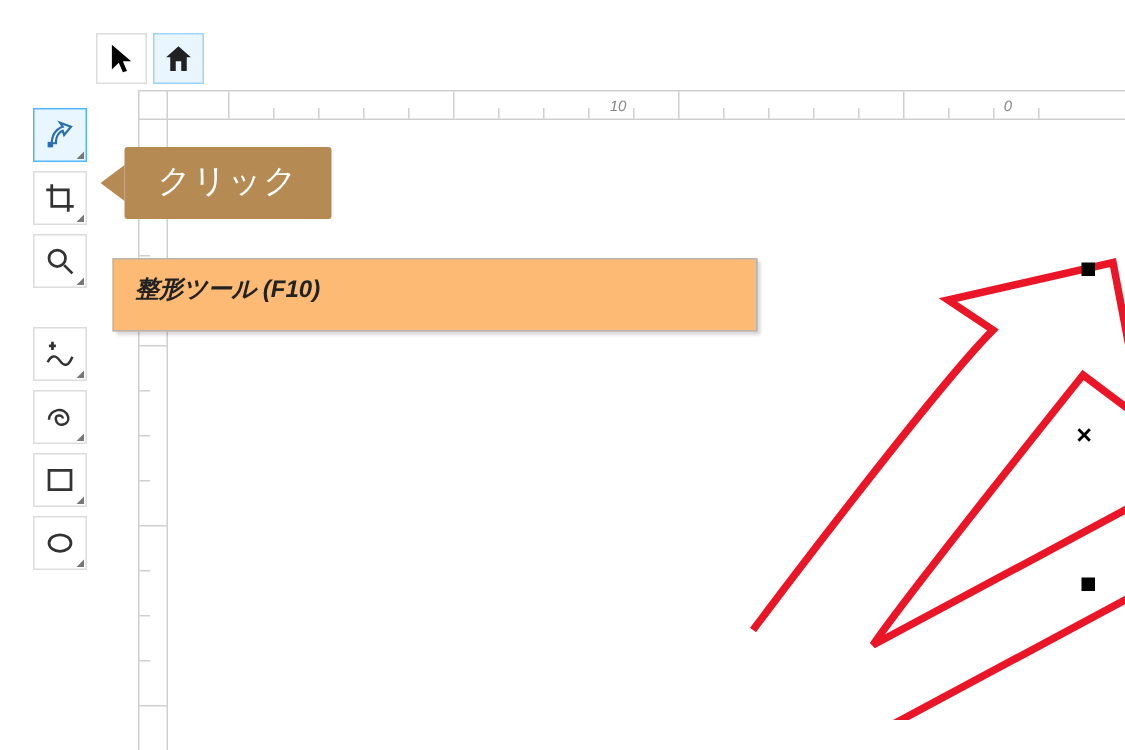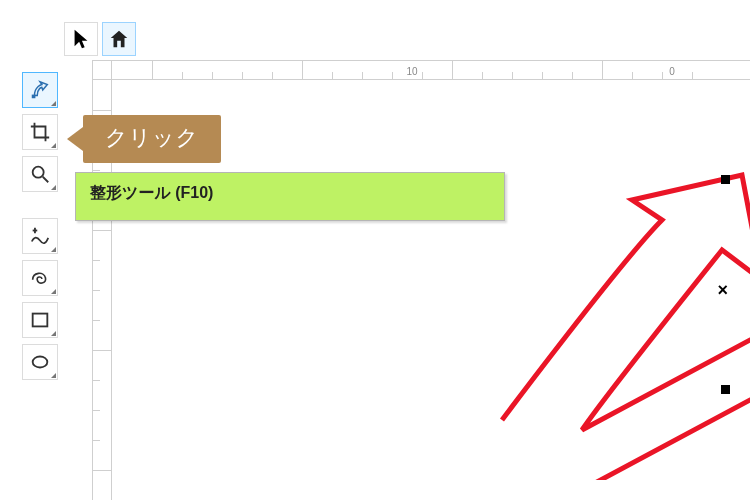--- a/index.html
+++ b/index.html
@@ -105,20 +105,21 @@
     background: #ffffff;
   }
   .hruler .tick { position: absolute; top: 0; height: 100%; width: 1px; background: #cfcfcf; }
   .hruler .tick.minor { height: 40%; top: auto; bottom: 0; }
   .hruler .num {
     position: absolute;
     bottom: 2px;
     font-size: 10px;
     color: #888;
     transform: translateX(-50%);
+    font-style: italic;
   }
   .ruler-corner {
     position: absolute;
     left: 0; top: 0;
     width: 20px; height: 20px;
     border: 1px solid #cfcfcf;
     background: #fff;
   }
 
   .drawing {
@@ -135,25 +136,26 @@
     width: 9px; height: 9px;
     background: #000;
   }
 
   
   .tooltip {
     position: absolute;
     left: 75px;
     top: 172px;
     width: 430px;
-    background: #bef264;
+    background: #fdba74;
     border: 1px solid #b5b5b5;
     padding: 10px 14px 12px;
     box-shadow: 2px 2px 2px rgba(0,0,0,0.15);
     z-index: 10;
+    font-style: italic;
   }
   .tooltip .tt-title {
     font-weight: bold;
     font-size: 16px;
     color: #222;
     margin-bottom: 4px;
     white-space: nowrap;
   }
   .tooltip .tt-body {
     font-size: 15px;
@@ -167,21 +169,20 @@
     left: 83px;
     top: 98px;
     background: #b58a53;
     color: #fff;
     font-size: 22px;
     font-weight: 500;
     padding: 8px 22px 10px;
     z-index: 20;
     border-radius: 2px;
     letter-spacing: 1px;
-    margin-top: 17px;
   }
   .callout::before {
     content: "";
     position: absolute;
     left: -16px;
     top: 50%;
     transform: translateY(-50%);
     width: 0; height: 0;
     border-top: 12px solid transparent;
     border-bottom: 12px solid transparent;

